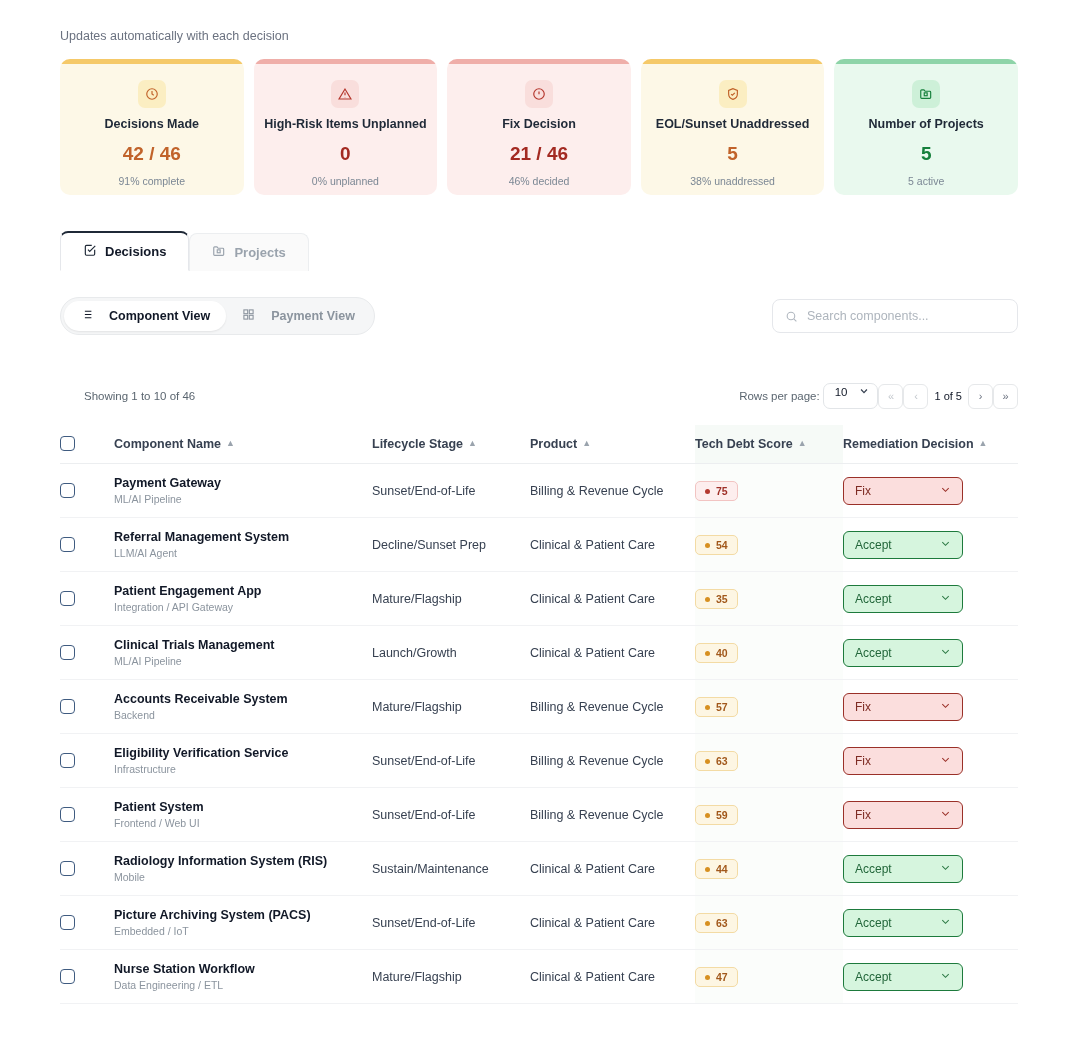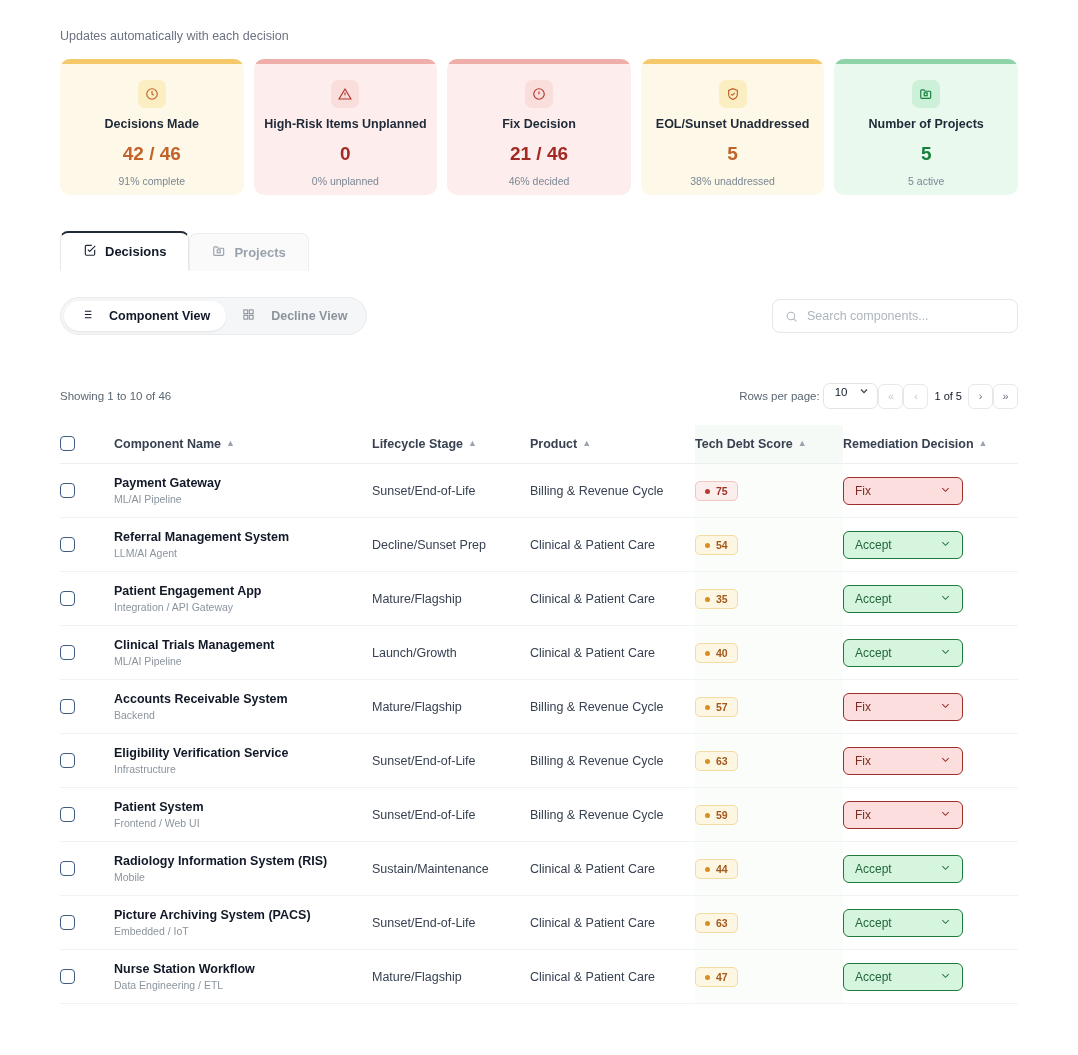--- a/index.html
+++ b/index.html
@@ -103,21 +103,21 @@
   }
   .search svg { position:absolute; left:12px; top:10px; width:13px; height:13px; stroke:#b0b7bf; }
   .search input {
     border:none; outline:none; width:100%; height:100%;
     font-family:"Liberation Sans", sans-serif; font-size:12.5px; color:#374151;
     background:transparent;
   }
   .search input::placeholder { color:#aeb5bd; }
 
   
-  .pager-row { display:flex; align-items:center; justify-content:space-between; margin-top: 48px; }
+  .pager-row { display:flex; align-items:center; justify-content:space-between; margin-top: 48px; margin-left: 24px; }
   .showing { font-size:11.5px; color:#5b6670; }
   .pager { display:flex; align-items:center; }
   .pager-label { font-size:11.5px; color:#5b6670; margin-right:3px; }
   .rows-sel {
     display:flex; align-items:center; gap:12px;
     border:1px solid #e2e5e8; border-radius:7px; height:26px; padding:0 8px 8px 11px;
     font-size:11.5px; color:#111827; background:#fff; cursor:pointer;
   }
   .rows-sel svg { width:10px; height:10px; stroke:#374151; }
   .pbtn {
@@ -289,21 +289,21 @@
       </div>
       <div class="seg-btn">
         <span>
           <svg viewBox="0 0 24 24" fill="none" stroke-width="2">
               <rect x="3.5" y="3.5" width="7" height="7"></rect>
               <rect x="13.5" y="3.5" width="7" height="7"></rect>
               <rect x="3.5" y="13.5" width="7" height="7"></rect>
               <rect x="13.5" y="13.5" width="7" height="7"></rect>
             </svg>
         </span>
-        <span>Decline View</span>
+        <span>Payment View</span>
       </div>
     </div>
 
     <div class="search">
       <span>
         <svg viewBox="0 0 24 24" fill="none" stroke-width="2">
             <circle cx="11" cy="11" r="7"></circle>
             <path d="M16.2 16.2 21 21"></path>
           </svg>
       </span>

